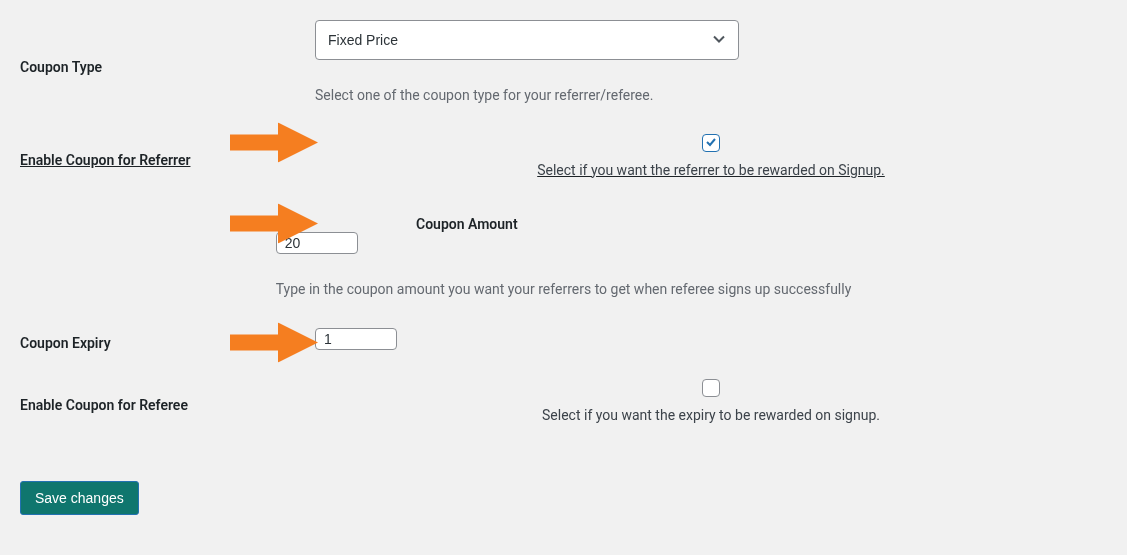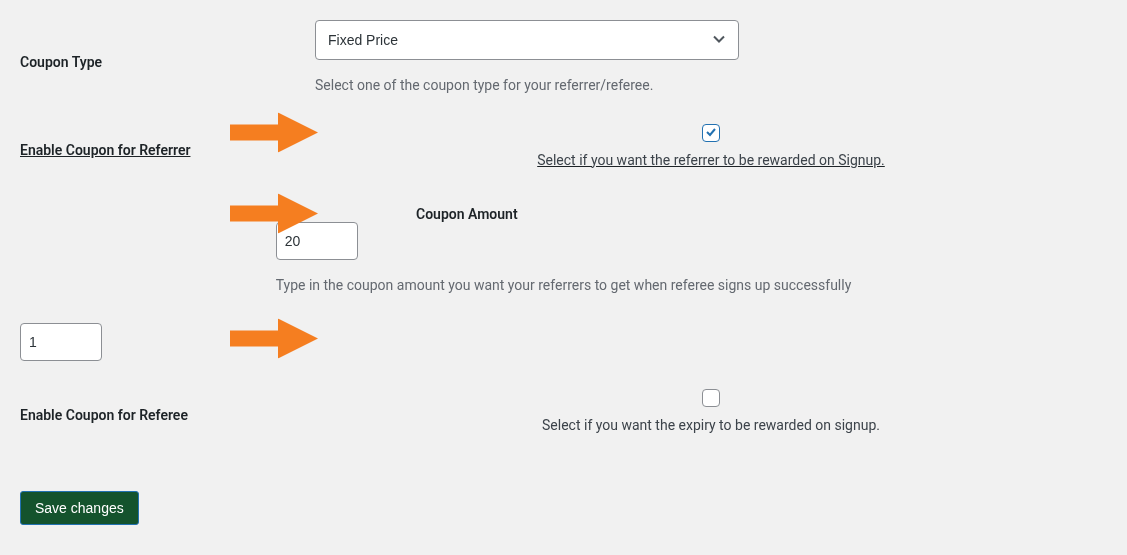--- a/index.html
+++ b/index.html
@@ -46,21 +46,21 @@
     .chevron {
       position: absolute;
       right: 12px;
       top: 50%;
       transform: translateY(-50%);
       pointer-events: none;
     }
     .hint {
       color: #646970;
       font-size: 14px;
-      margin-top: 16px;
+      margin-top: 26px;
       line-height: 1.4;
     }
     .checkbox-row {
       display: flex;
       align-items: center;
       gap: 10px;
       flex-direction: column;
     }
     .checkbox {
       width: 18px;
@@ -77,30 +77,30 @@
       border-color: #2271b1;
     }
     .check-mark { display: none; }
     .checkbox.checked .check-mark { display: block; }
     .checkbox-label {
       color: #3c434a;
       font-size: 14px;
     }
     .num-input {
       width: 82px;
-      height: 38px;
+      height: 22px;
       border: 1px solid #8c8f94;
       border-radius: 4px;
       background: #fff;
       padding: 0 8px;
       font-size: 14px;
       color: #2c3338;
     }
     .save-btn {
-      background: #14532d;
+      background: #0f766e;
       color: #fff;
       border: 1px solid #2271b1;
       border-radius: 3px;
       padding: 8px 14px;
       font-size: 14px;
       cursor: pointer;
       margin-top: 30px;
     }
     .arrow-annot {
       position: absolute;
@@ -181,20 +181,21 @@
   
   <div class="form-row" style="margin-top:22px;">
     <span class="arrow-annot row-coupon-expiry">
       <svg width="88" height="40" viewBox="0 0 88 40">
           <g fill="#f57e20">
             <rect x="0" y="12" width="48" height="16"></rect>
             <polygon points="48,0 88,20 48,40"></polygon>
           </g>
         </svg>
     </span>
+    <div class="label-cell">Coupon Expiry</div>
     <div class="field-cell">
       <input class="num-input" type="text" value="1" style="">
     </div>
   </div>
 
   
   <div class="form-row" style="margin-top:6px;">
     <div class="label-cell">Enable Coupon for Referee</div>
     <div class="field-cell">
       <div class="checkbox-row">

